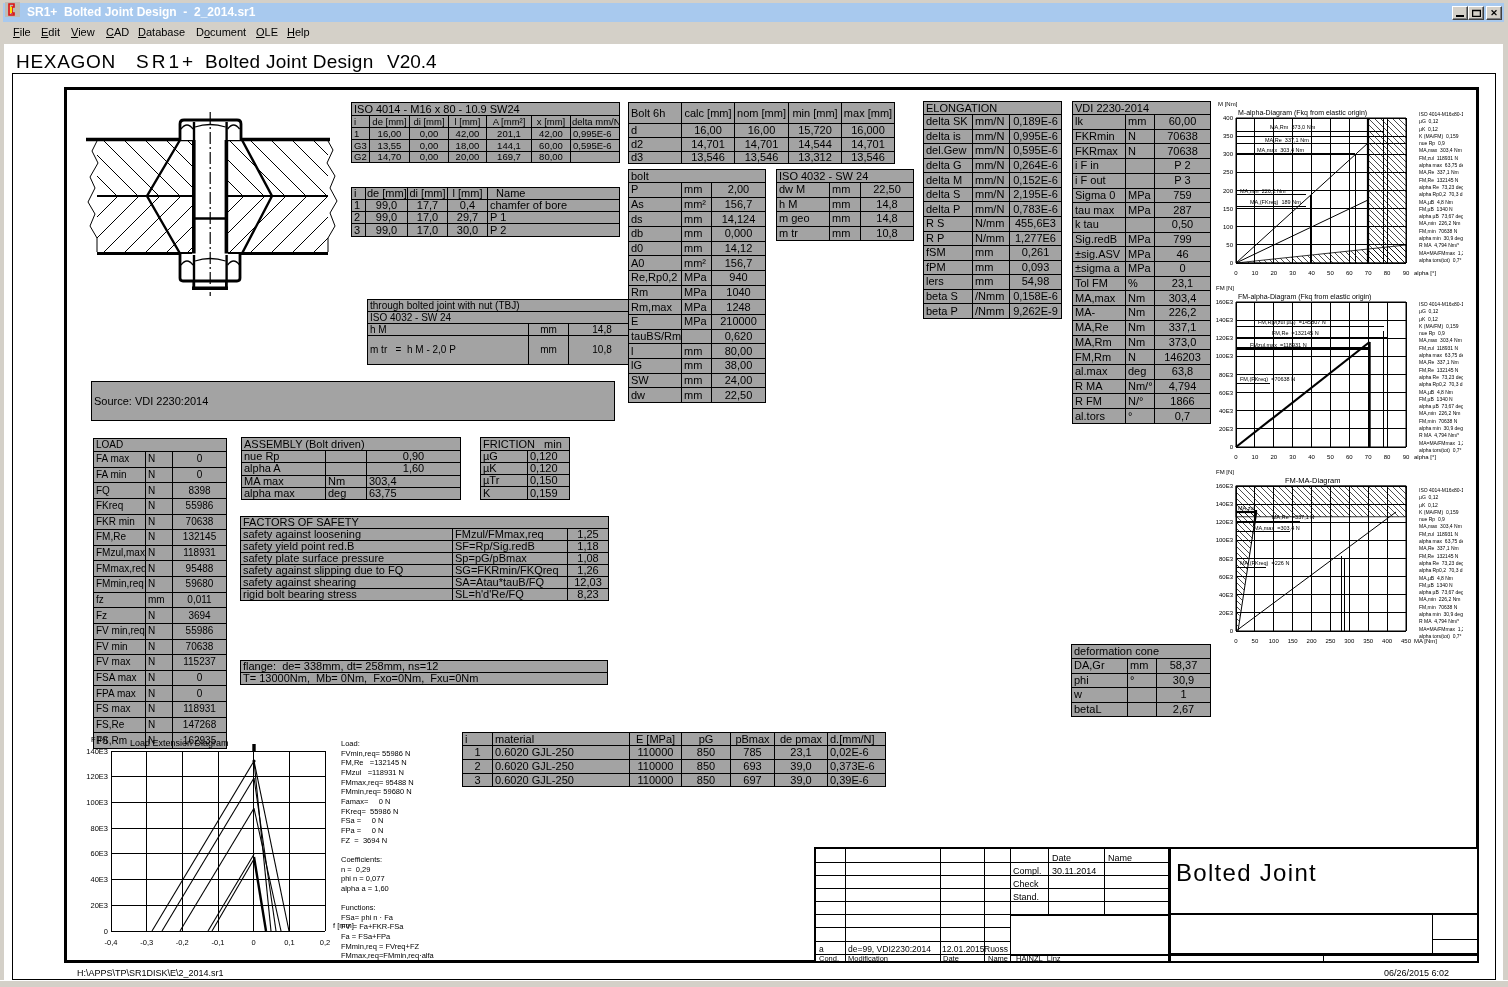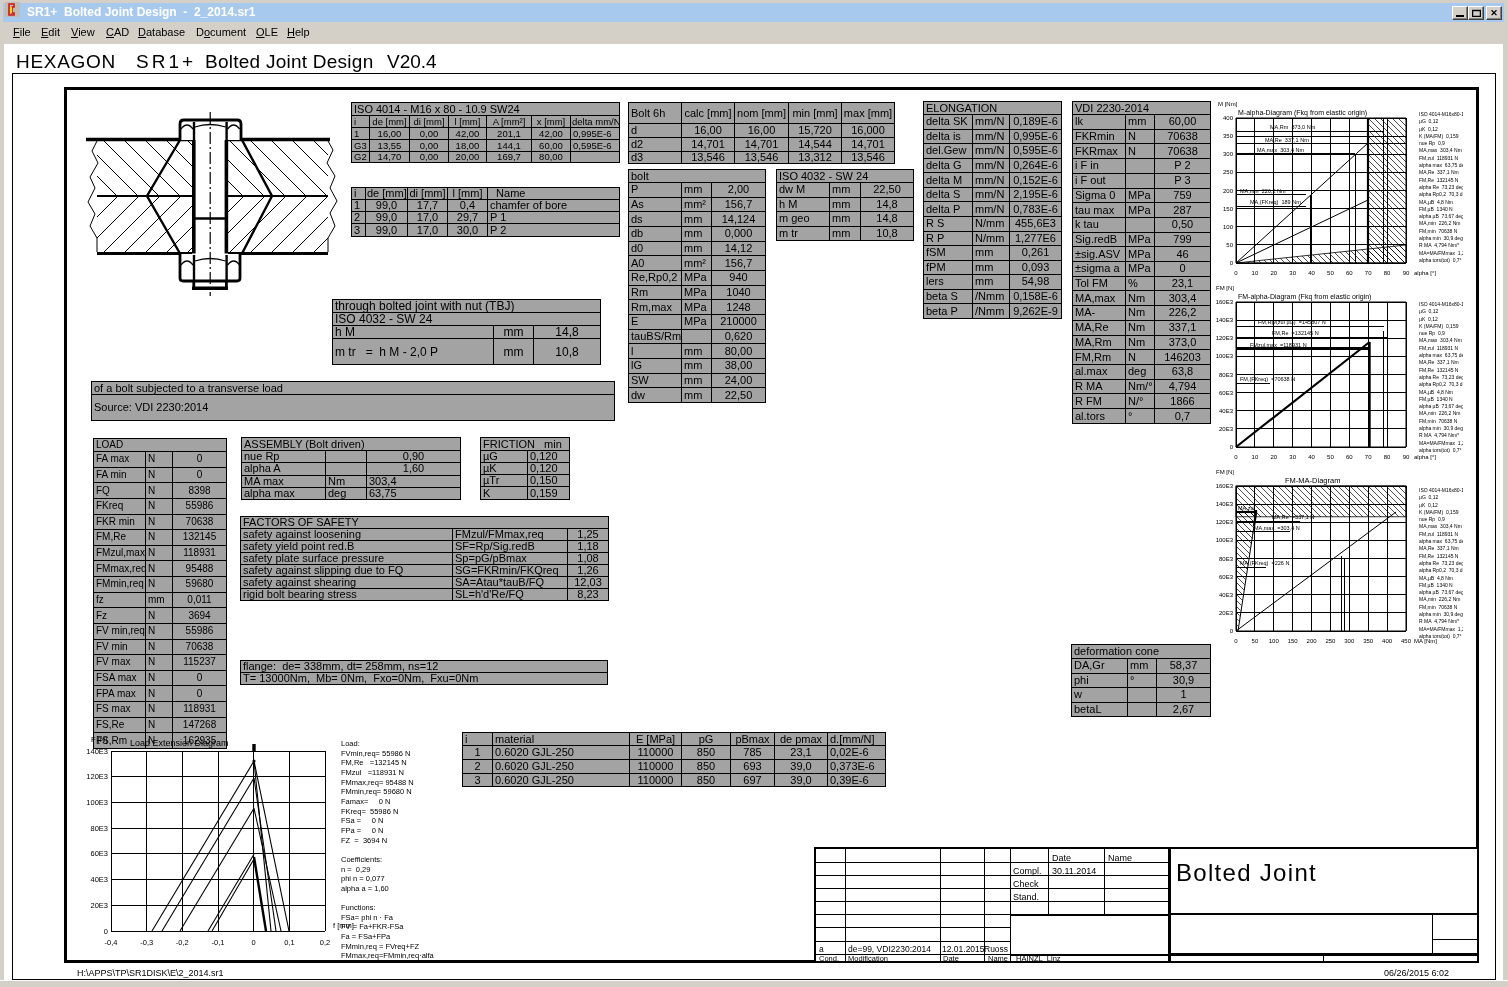--- a/index.html
+++ b/index.html
@@ -138,21 +138,21 @@
       </tr>
       <tr>
         <td>3</td>
         <td class="c">99,0</td>
         <td class="c">17,0</td>
         <td class="c">30,0</td>
         <td>P 2</td>
       </tr>
     </tbody>
   </table>
-<table class="t " style="left:332px;top:299px;width:268px;height:66px;font-size:12px">
+<table class="t " style="left:367px;top:299px;width:268px;height:66px;font-size:10px">
     <colgroup>
       <col style="width:161px">
       <col style="width:40px">
       <col style="width:67px">
     </colgroup>
     <tbody>
       <tr style="height:12px">
         <td colspan="3">through bolted joint with nut (TBJ)</td>
       </tr>
       <tr style="height:12px">
@@ -522,23 +522,20 @@
       </tr>
       <tr>
         <td>al.tors</td>
         <td>°</td>
         <td class="c">0,7</td>
       </tr>
     </tbody>
   </table>
 <table class="t " style="left:91px;top:381px;width:524px;height:40px;font-size:11px">
     <tbody>
-      <tr style="height:13px">
-        <td>of a bolt subjected to a transverse load</td>
-      </tr>
       <tr>
         <td>Source: VDI 2230:2014</td>
       </tr>
     </tbody>
   </table>
 <table class="t" style="left:93px;top:438px;width:133px;height:311px;font-size:10px">
     <colgroup>
       <col style="width:52px">
       <col style="width:27px">
       <col style="width:54px">

